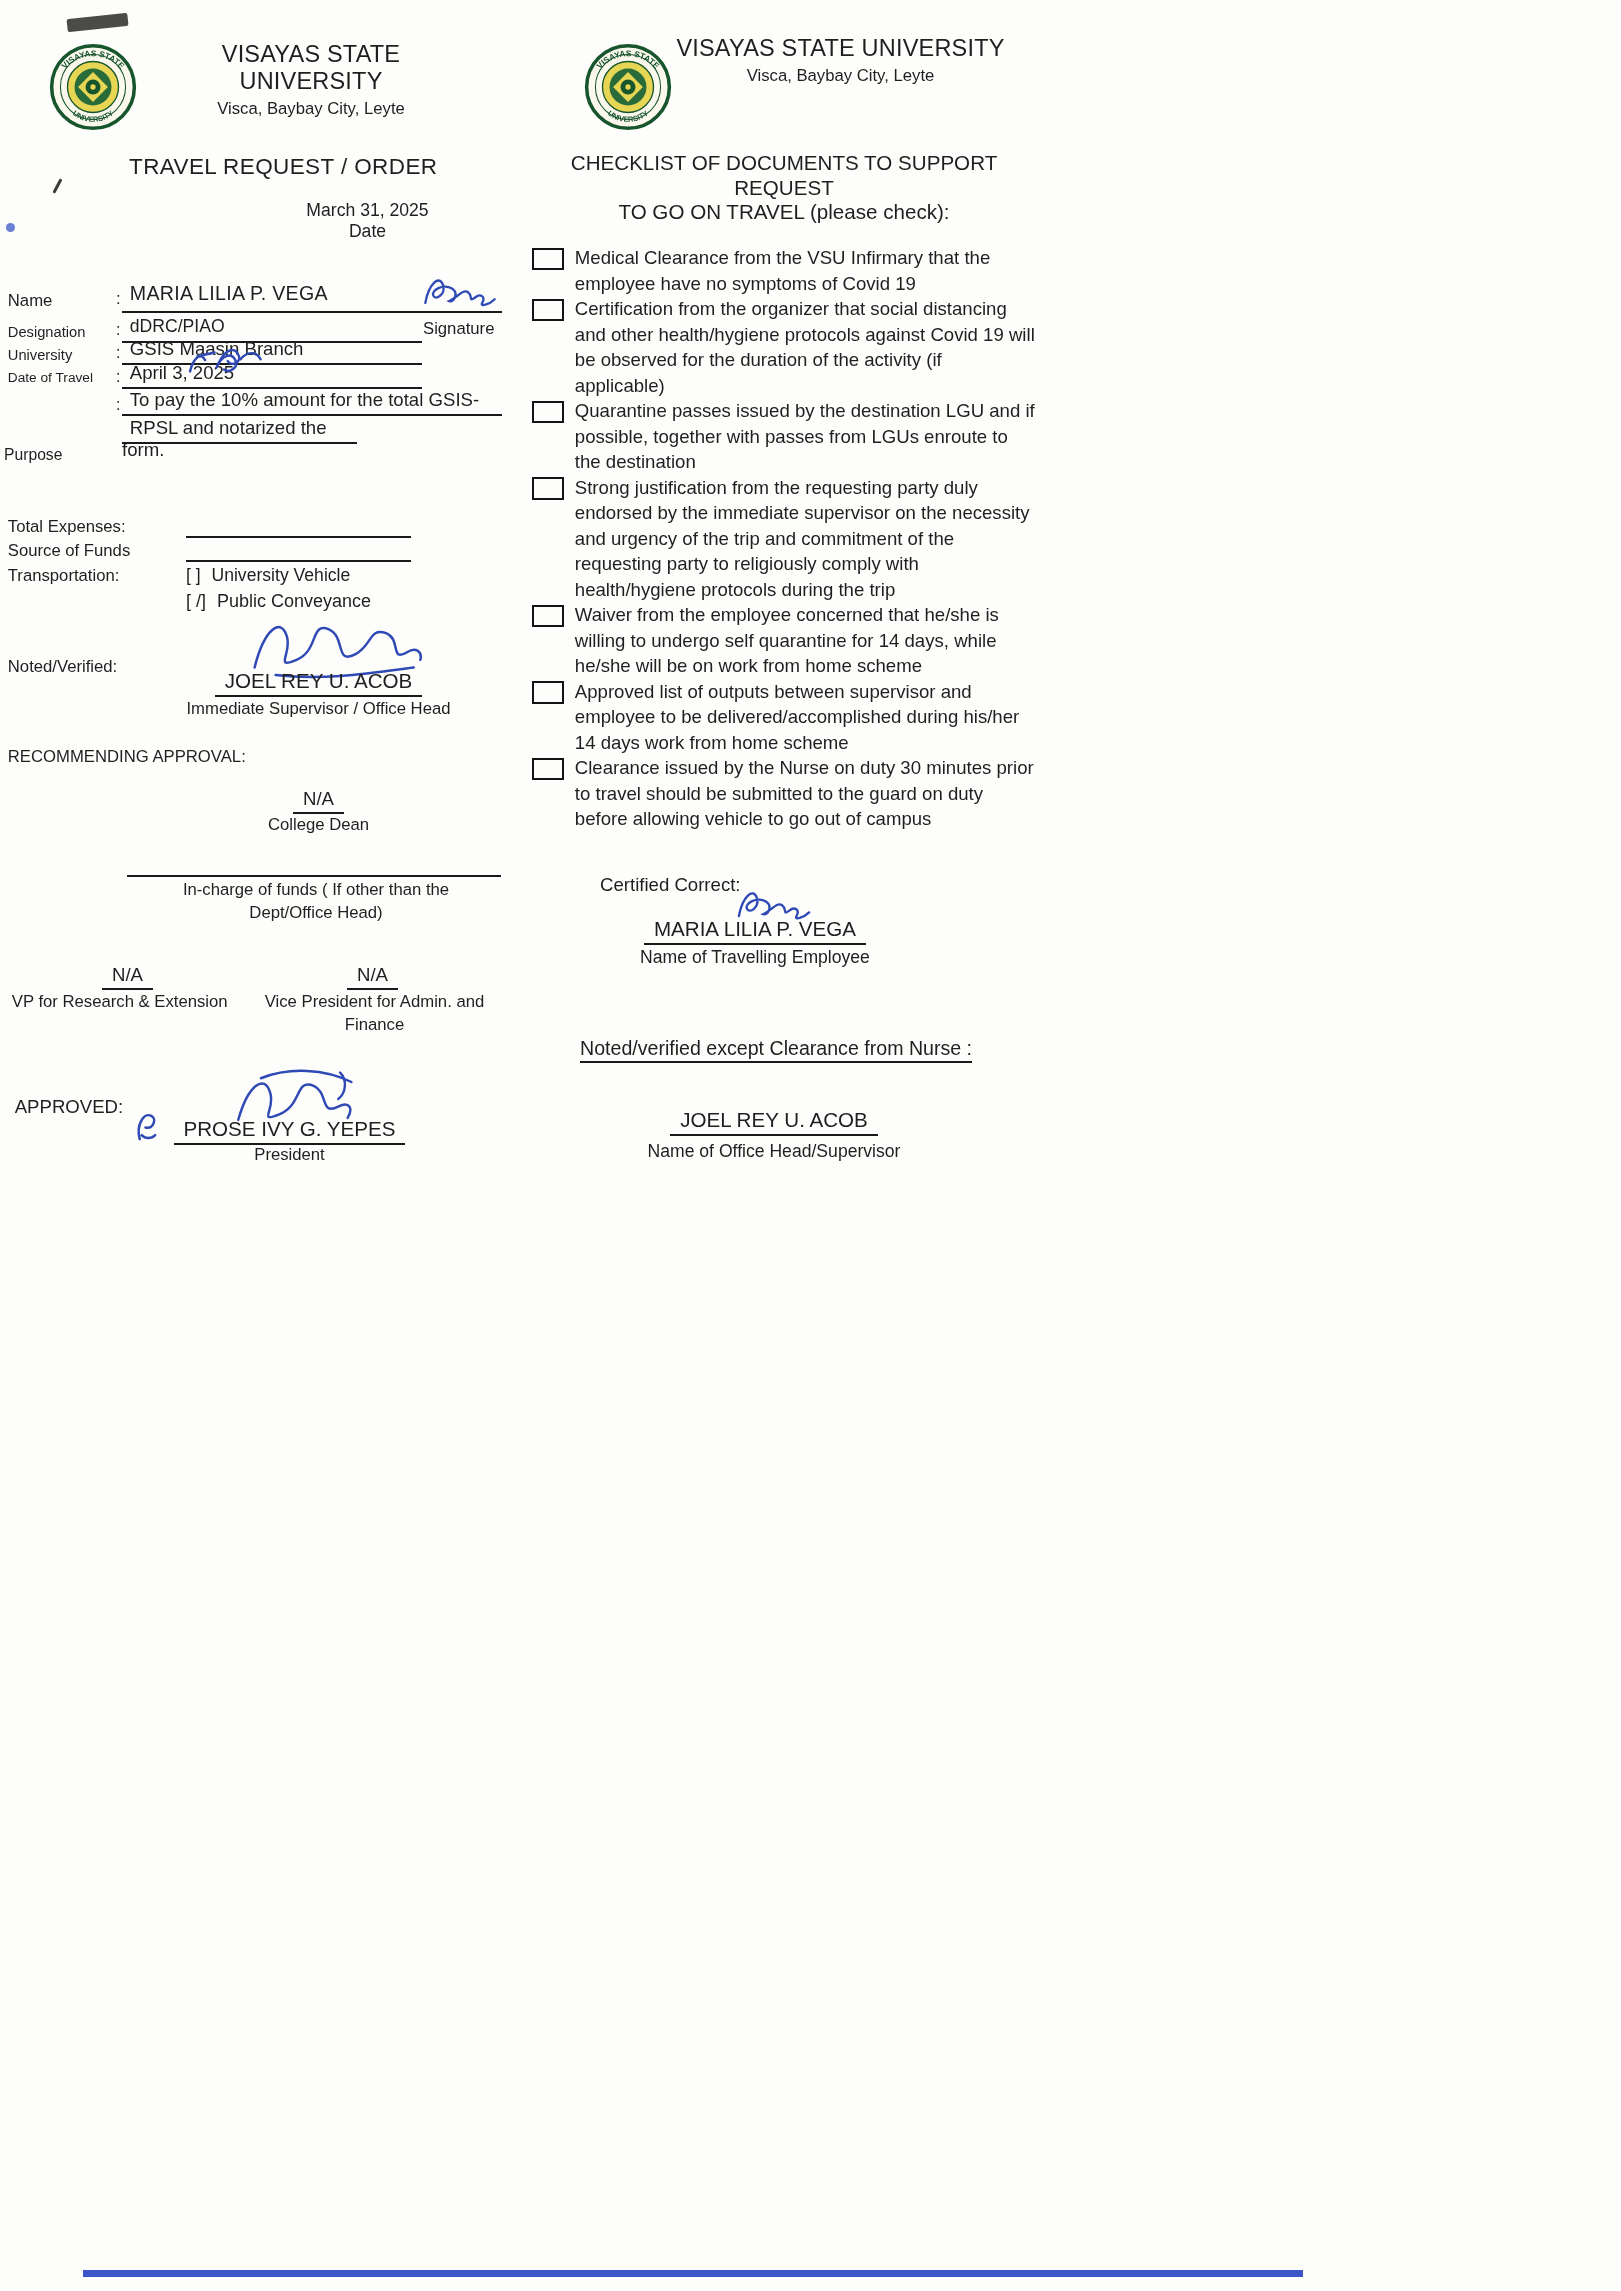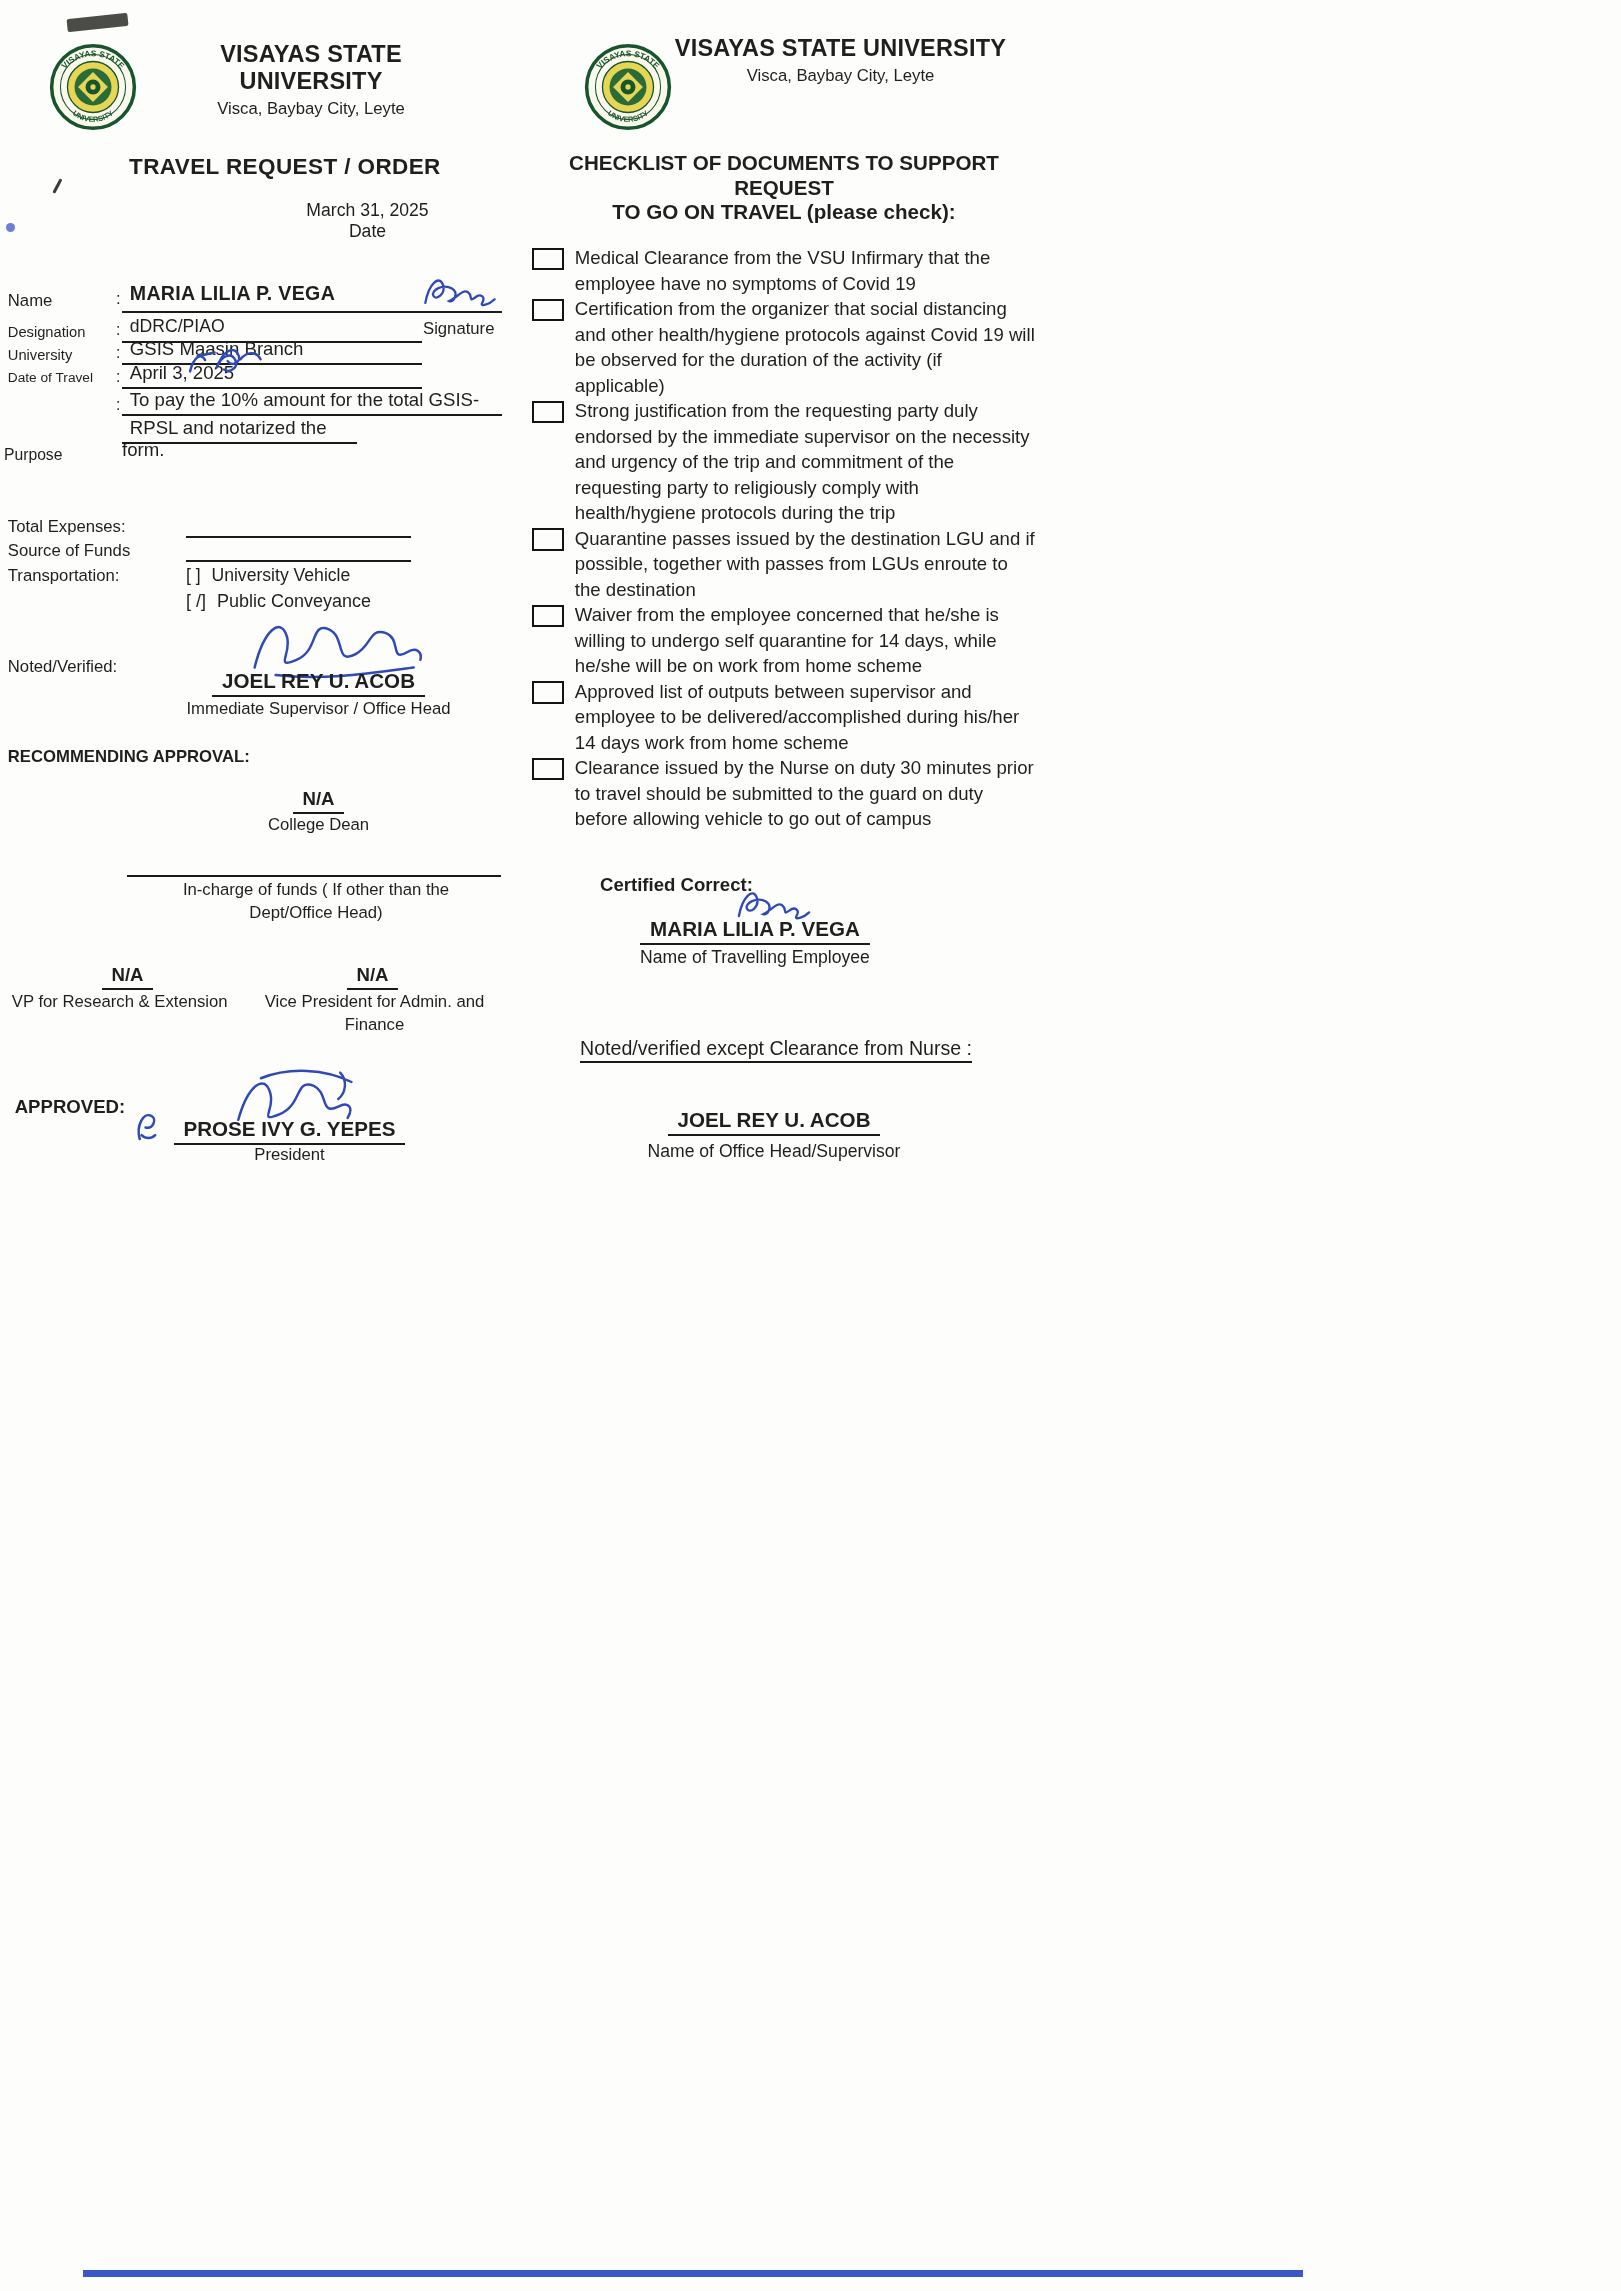--- a/index.html
+++ b/index.html
@@ -2,21 +2,21 @@
 <html><head>
 <meta charset="utf-8">
 <style>
   * { margin:0; padding:0; box-sizing:border-box; }
   html,body { background:#e9e9e6; }
   body { width:1621px; height:2292px; position:relative; margin:0 auto;
          font-family:"Liberation Sans", sans-serif; color:#1f1f1f; }
   .page { position:absolute; left:0; top:0; width:1621px; height:2292px;
           background:#fdfdfb; overflow:hidden; }
   .abs { position:absolute; }
-  .b { font-weight:bold; }
+  .b { font-weight:normal; }
   .ctr { text-align:center; }
   .ul-span { display:inline-block; border-bottom:2px solid #1a1a1a; padding:0 9.8px 2px 9.8px; }
   .field-line { border-bottom:2px solid #1a1a1a; }
   .staple { background:#4b4b48; border-radius:2px; transform:rotate(-6deg); }
   .checkbox { width:32px; height:22.5px; border:2.9px solid #141414; flex:0 0 32px; margin-top:2.9px; background:#fdfdfb; }
   .check-item { display:flex; gap:10.8px; }
   .check-text { font-size:18.6px; line-height:25.5px; width:461px; }
   .scanline { background:#3a56c8; }
   .dot-artifact { width:8.8px; height:8.8px; border-radius:50%; background:rgba(58,86,200,.75); }
   .slash-artifact { width:2.9px; height:15.7px; background:#3b3b39; transform:rotate(28deg); border-radius:2px; }
@@ -218,25 +218,25 @@
     <div class="check-item">
       <span class="checkbox"></span>
       <span class="check-text">Medical Clearance from the VSU Infirmary that the employee have no symptoms of Covid 19</span>
     </div>
     <div class="check-item">
       <span class="checkbox"></span>
       <span class="check-text">Certification from the organizer that social distancing and other health/hygiene protocols against Covid 19 will be observed for the duration of the activity (if applicable)</span>
     </div>
     <div class="check-item">
       <span class="checkbox"></span>
+      <span class="check-text">Quarantine passes issued by the destination LGU and if possible, together with passes from LGUs enroute to the destination</span>
+    </div>
+    <div class="check-item">
+      <span class="checkbox"></span>
       <span class="check-text">Strong justification from the requesting party duly endorsed by the immediate supervisor on the necessity and urgency of the trip and commitment of the requesting party to religiously comply with health/hygiene protocols during the trip</span>
-    </div>
-    <div class="check-item">
-      <span class="checkbox"></span>
-      <span class="check-text">Quarantine passes issued by the destination LGU and if possible, together with passes from LGUs enroute to the destination</span>
     </div>
     <div class="check-item">
       <span class="checkbox"></span>
       <span class="check-text">Waiver from the employee concerned that he/she is willing to undergo self quarantine for 14 days, while he/she will be on work from home scheme</span>
     </div>
     <div class="check-item">
       <span class="checkbox"></span>
       <span class="check-text">Approved list of outputs between supervisor and employee to be delivered/accomplished during his/her 14 days work from home scheme</span>
     </div>
     <div class="check-item">

